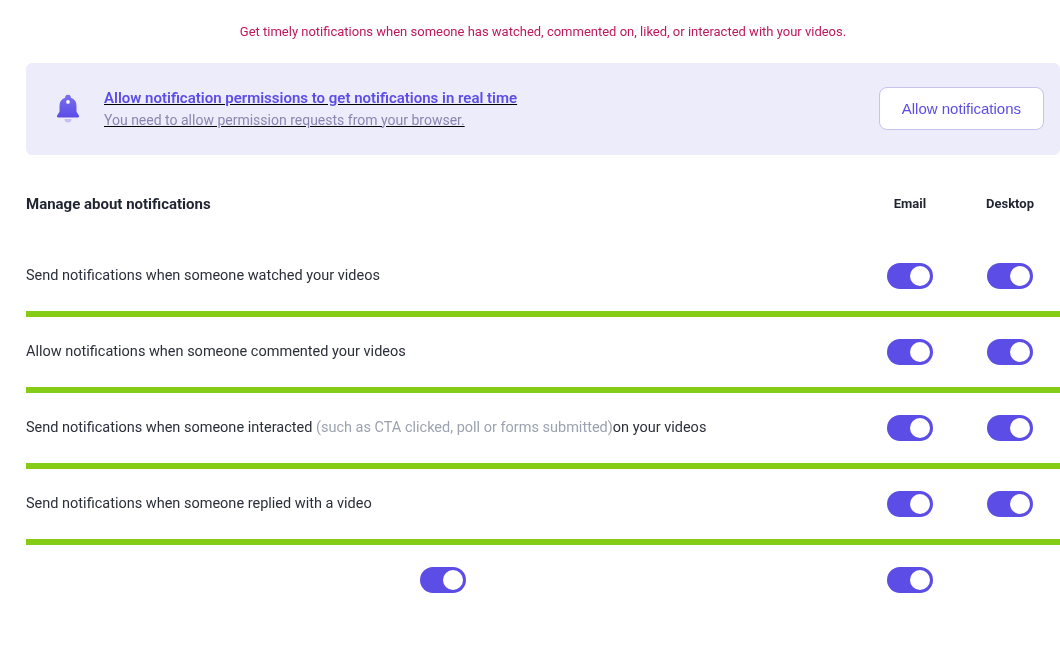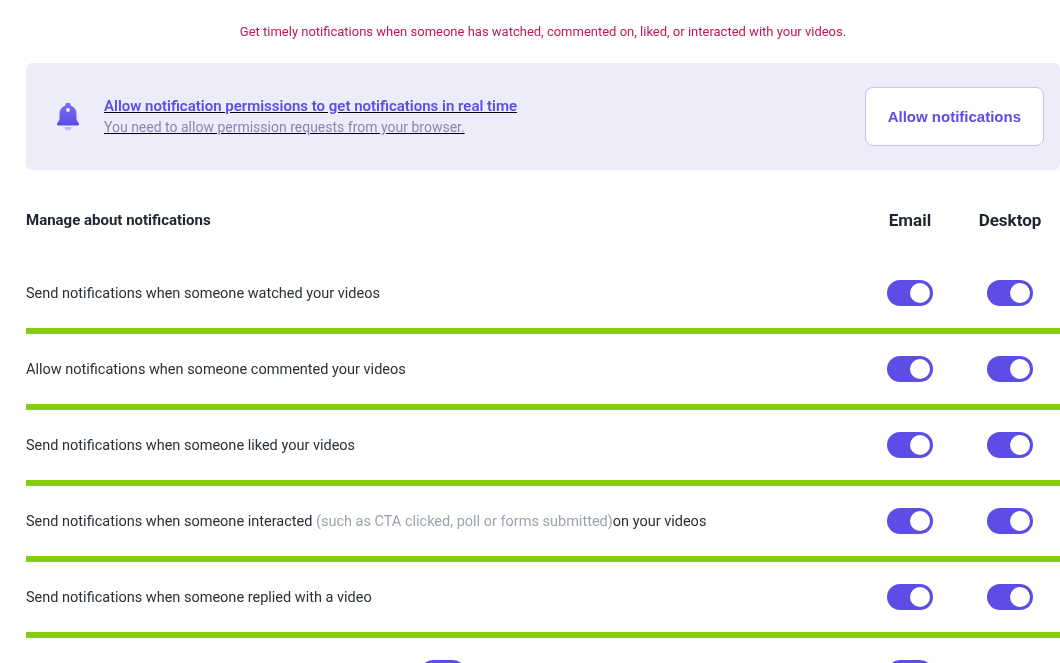--- a/index.html
+++ b/index.html
@@ -67,44 +67,44 @@
     .banner-sub {
       color: #8a86b0;
       font-size: 14px;
       line-height: 1.5;
     }
 
     .allow-btn {
       background: #fff;
       border: 1.5px solid #c7c2f0;
       color: #5b4de5;
-      font-weight: 700;
+      font-weight: 400;
       font-size: 15px;
-      padding: 20px 22px;
+      padding: 12px 22px;
       border-radius: 8px;
       cursor: pointer;
     }
 
     .table-header {
       display: grid;
       grid-template-columns: 1fr 100px 100px;
       align-items: center;
       padding: 12px 0 28px 0;
     }
 
     .manage-title {
       color: #1f2430;
       font-weight: 700;
       font-size: 15px;
     }
 
     .col-head {
       color: #1f2430;
       font-weight: 700;
-      font-size: 17px;
+      font-size: 13px;
       text-align: center;
     }
 
     .row {
       display: grid;
       grid-template-columns: 1fr 100px 100px;
       align-items: center;
       padding: 22px 0;
       border-bottom: 6px solid #84cc16;
     }
@@ -193,29 +193,20 @@
   <div class="row">
     <div class="row-label">Allow notifications when someone commented your videos</div>
     <div class="toggle-cell">
         <div class="toggle"></div>
       </div>
     <div class="toggle-cell">
         <div class="toggle"></div>
       </div>
   </div>
 
-  <div class="row">
-    <div class="row-label">Send notifications when someone liked your videos</div>
-    <div class="toggle-cell">
-        <div class="toggle"></div>
-      </div>
-    <div class="toggle-cell">
-        <div class="toggle"></div>
-      </div>
-  </div>
 
   <div class="row">
     <div class="row-label">
       <span>Send notifications when someone interacted </span><span class="muted">(such as CTA clicked, poll or forms submitted)</span><span>on your videos</span>
     </div>
     <div class="toggle-cell">
         <div class="toggle"></div>
       </div>
     <div class="toggle-cell">
         <div class="toggle"></div>

